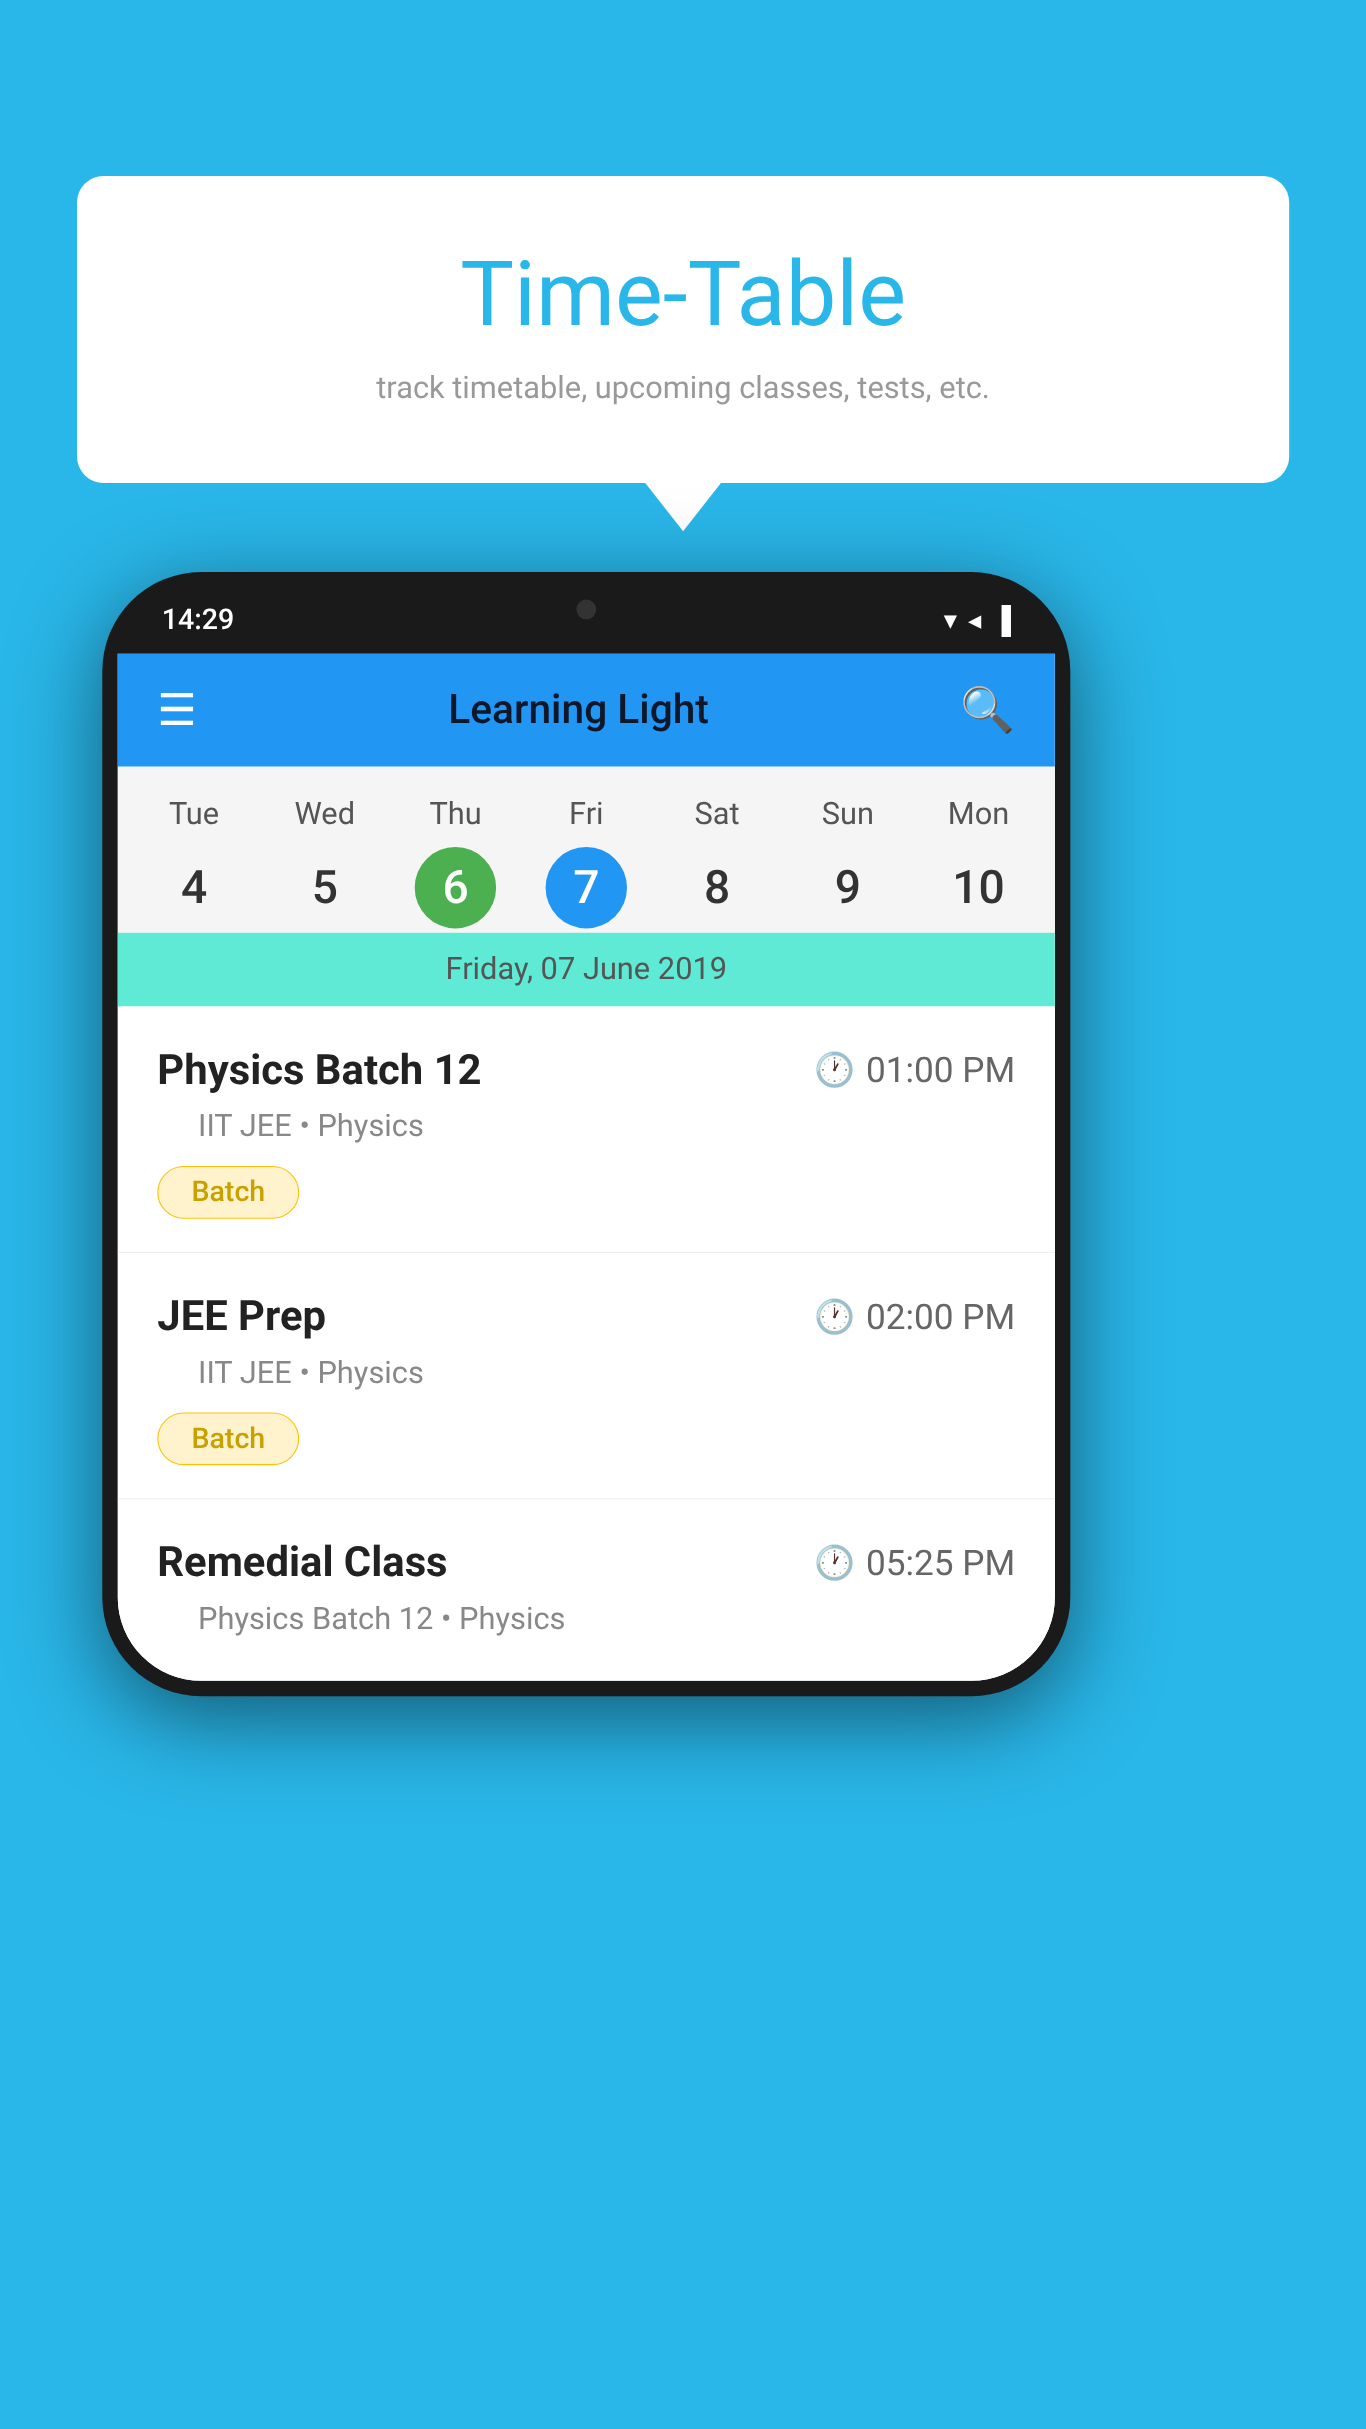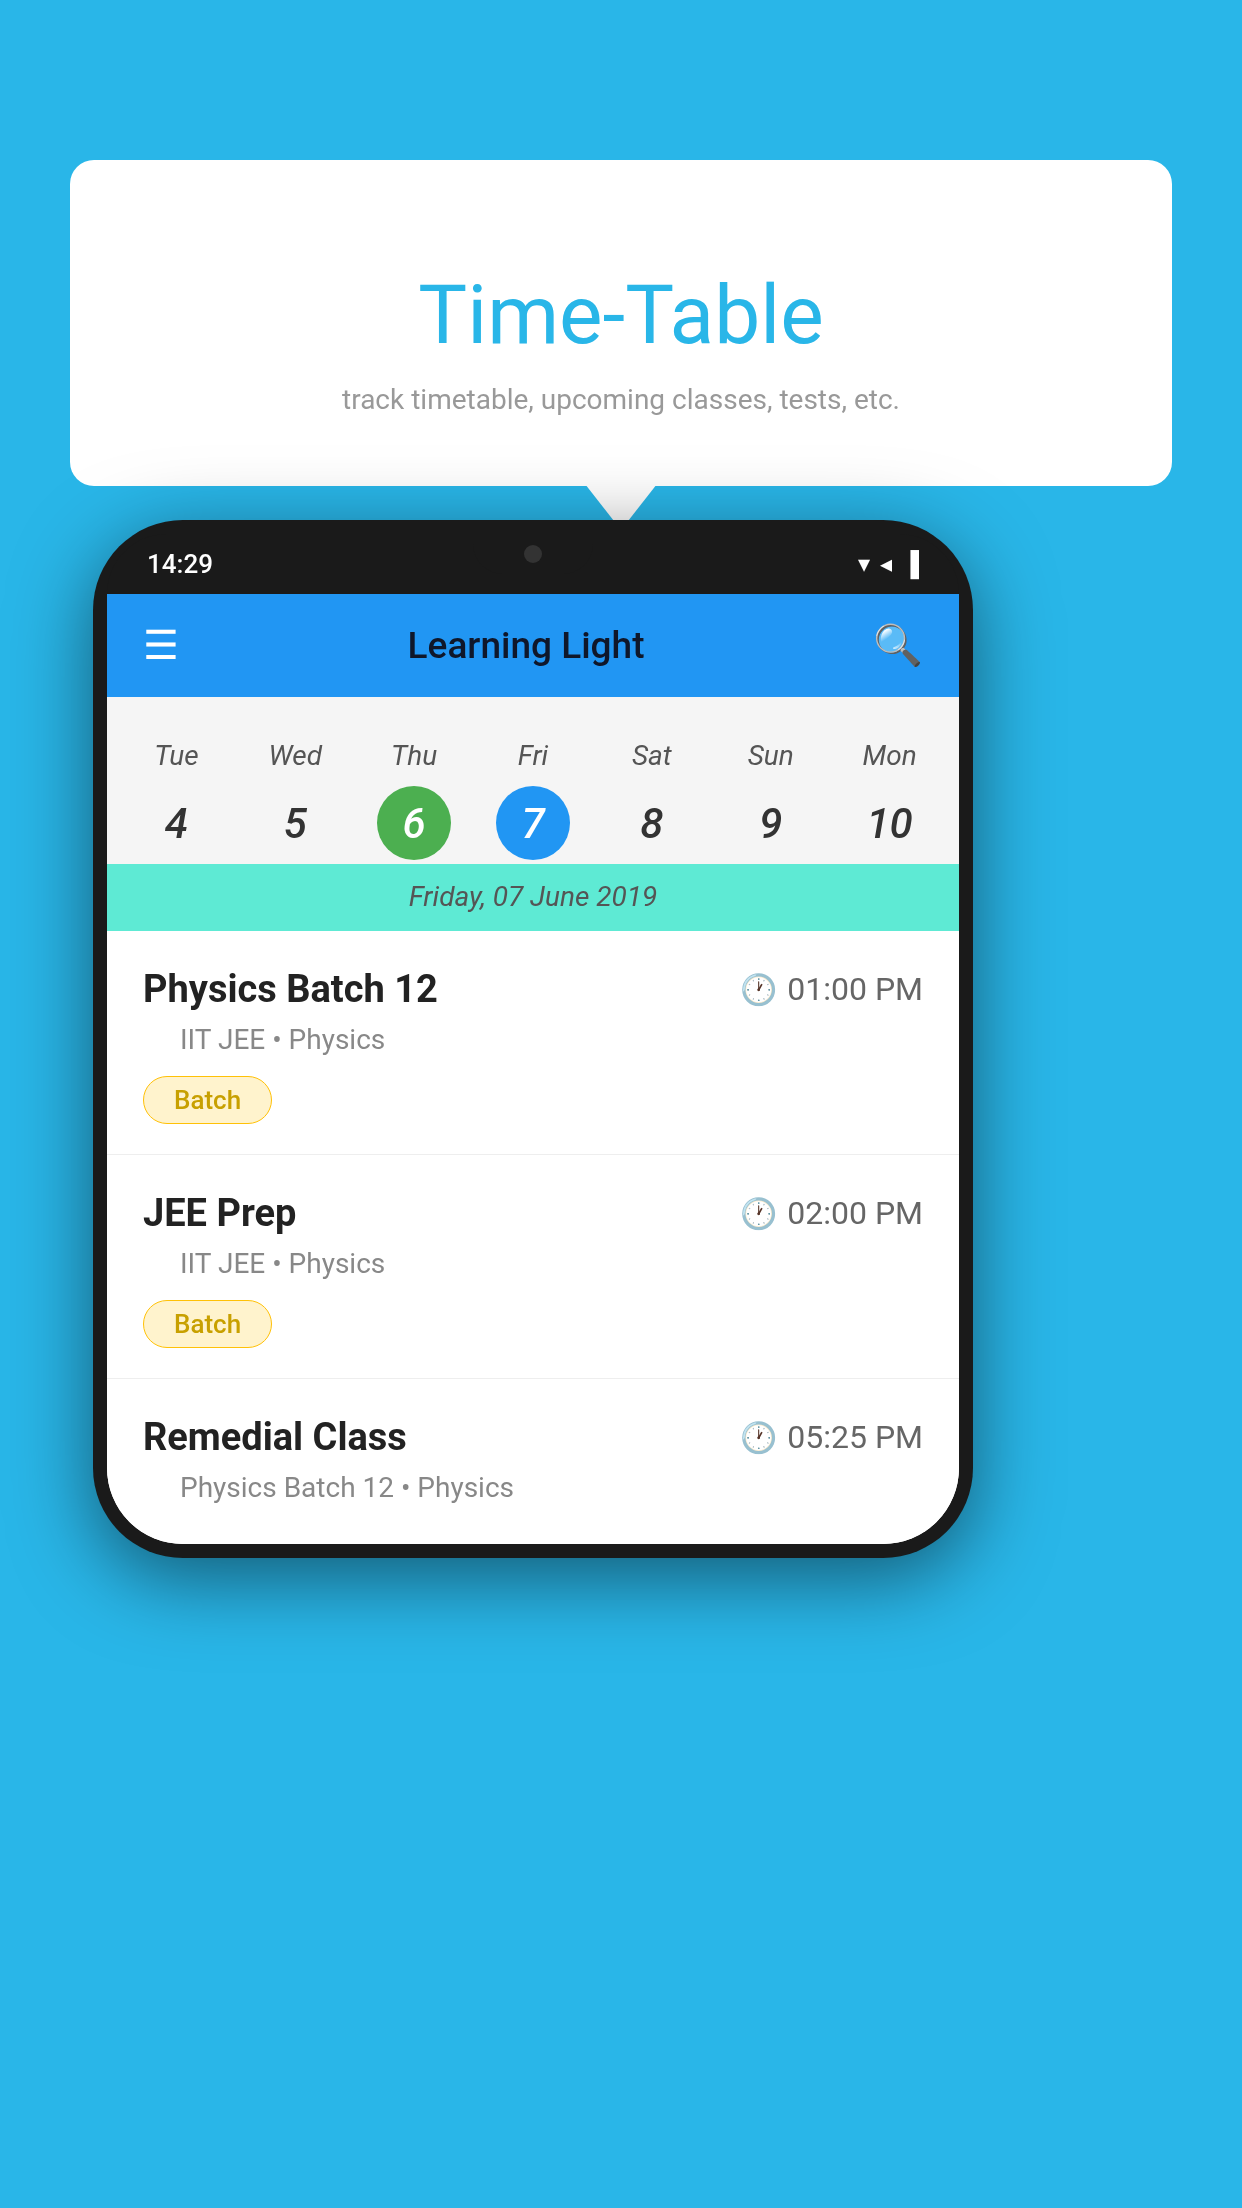--- a/index.html
+++ b/index.html
@@ -36,21 +36,20 @@
       border-left: 36px solid transparent;
       border-right: 36px solid transparent;
       border-top: 46px solid white;
     }
 
     .tooltip-title {
       font-size: 82px;
       font-weight: 400;
       color: #29b6e8;
       margin-bottom: 20px;
-      margin-top: 47px;
     }
 
     .tooltip-subtitle {
       font-size: 28px;
       color: #999;
       font-weight: 400;
     }
 
     
     .phone-wrapper {
@@ -150,22 +149,21 @@
 
     .search-icon {
       color: white;
       font-size: 40px;
       cursor: pointer;
     }
 
     
     .calendar-strip {
       background: #f5f5f5;
-      padding: 32px 0 0;
-      font-style: italic;
+      padding: 16px 0 0;
     }
 
     .days-header {
       display: grid;
       grid-template-columns: repeat(7, 1fr);
       padding: 0 10px;
     }
 
     .day-name {
       text-align: center;

